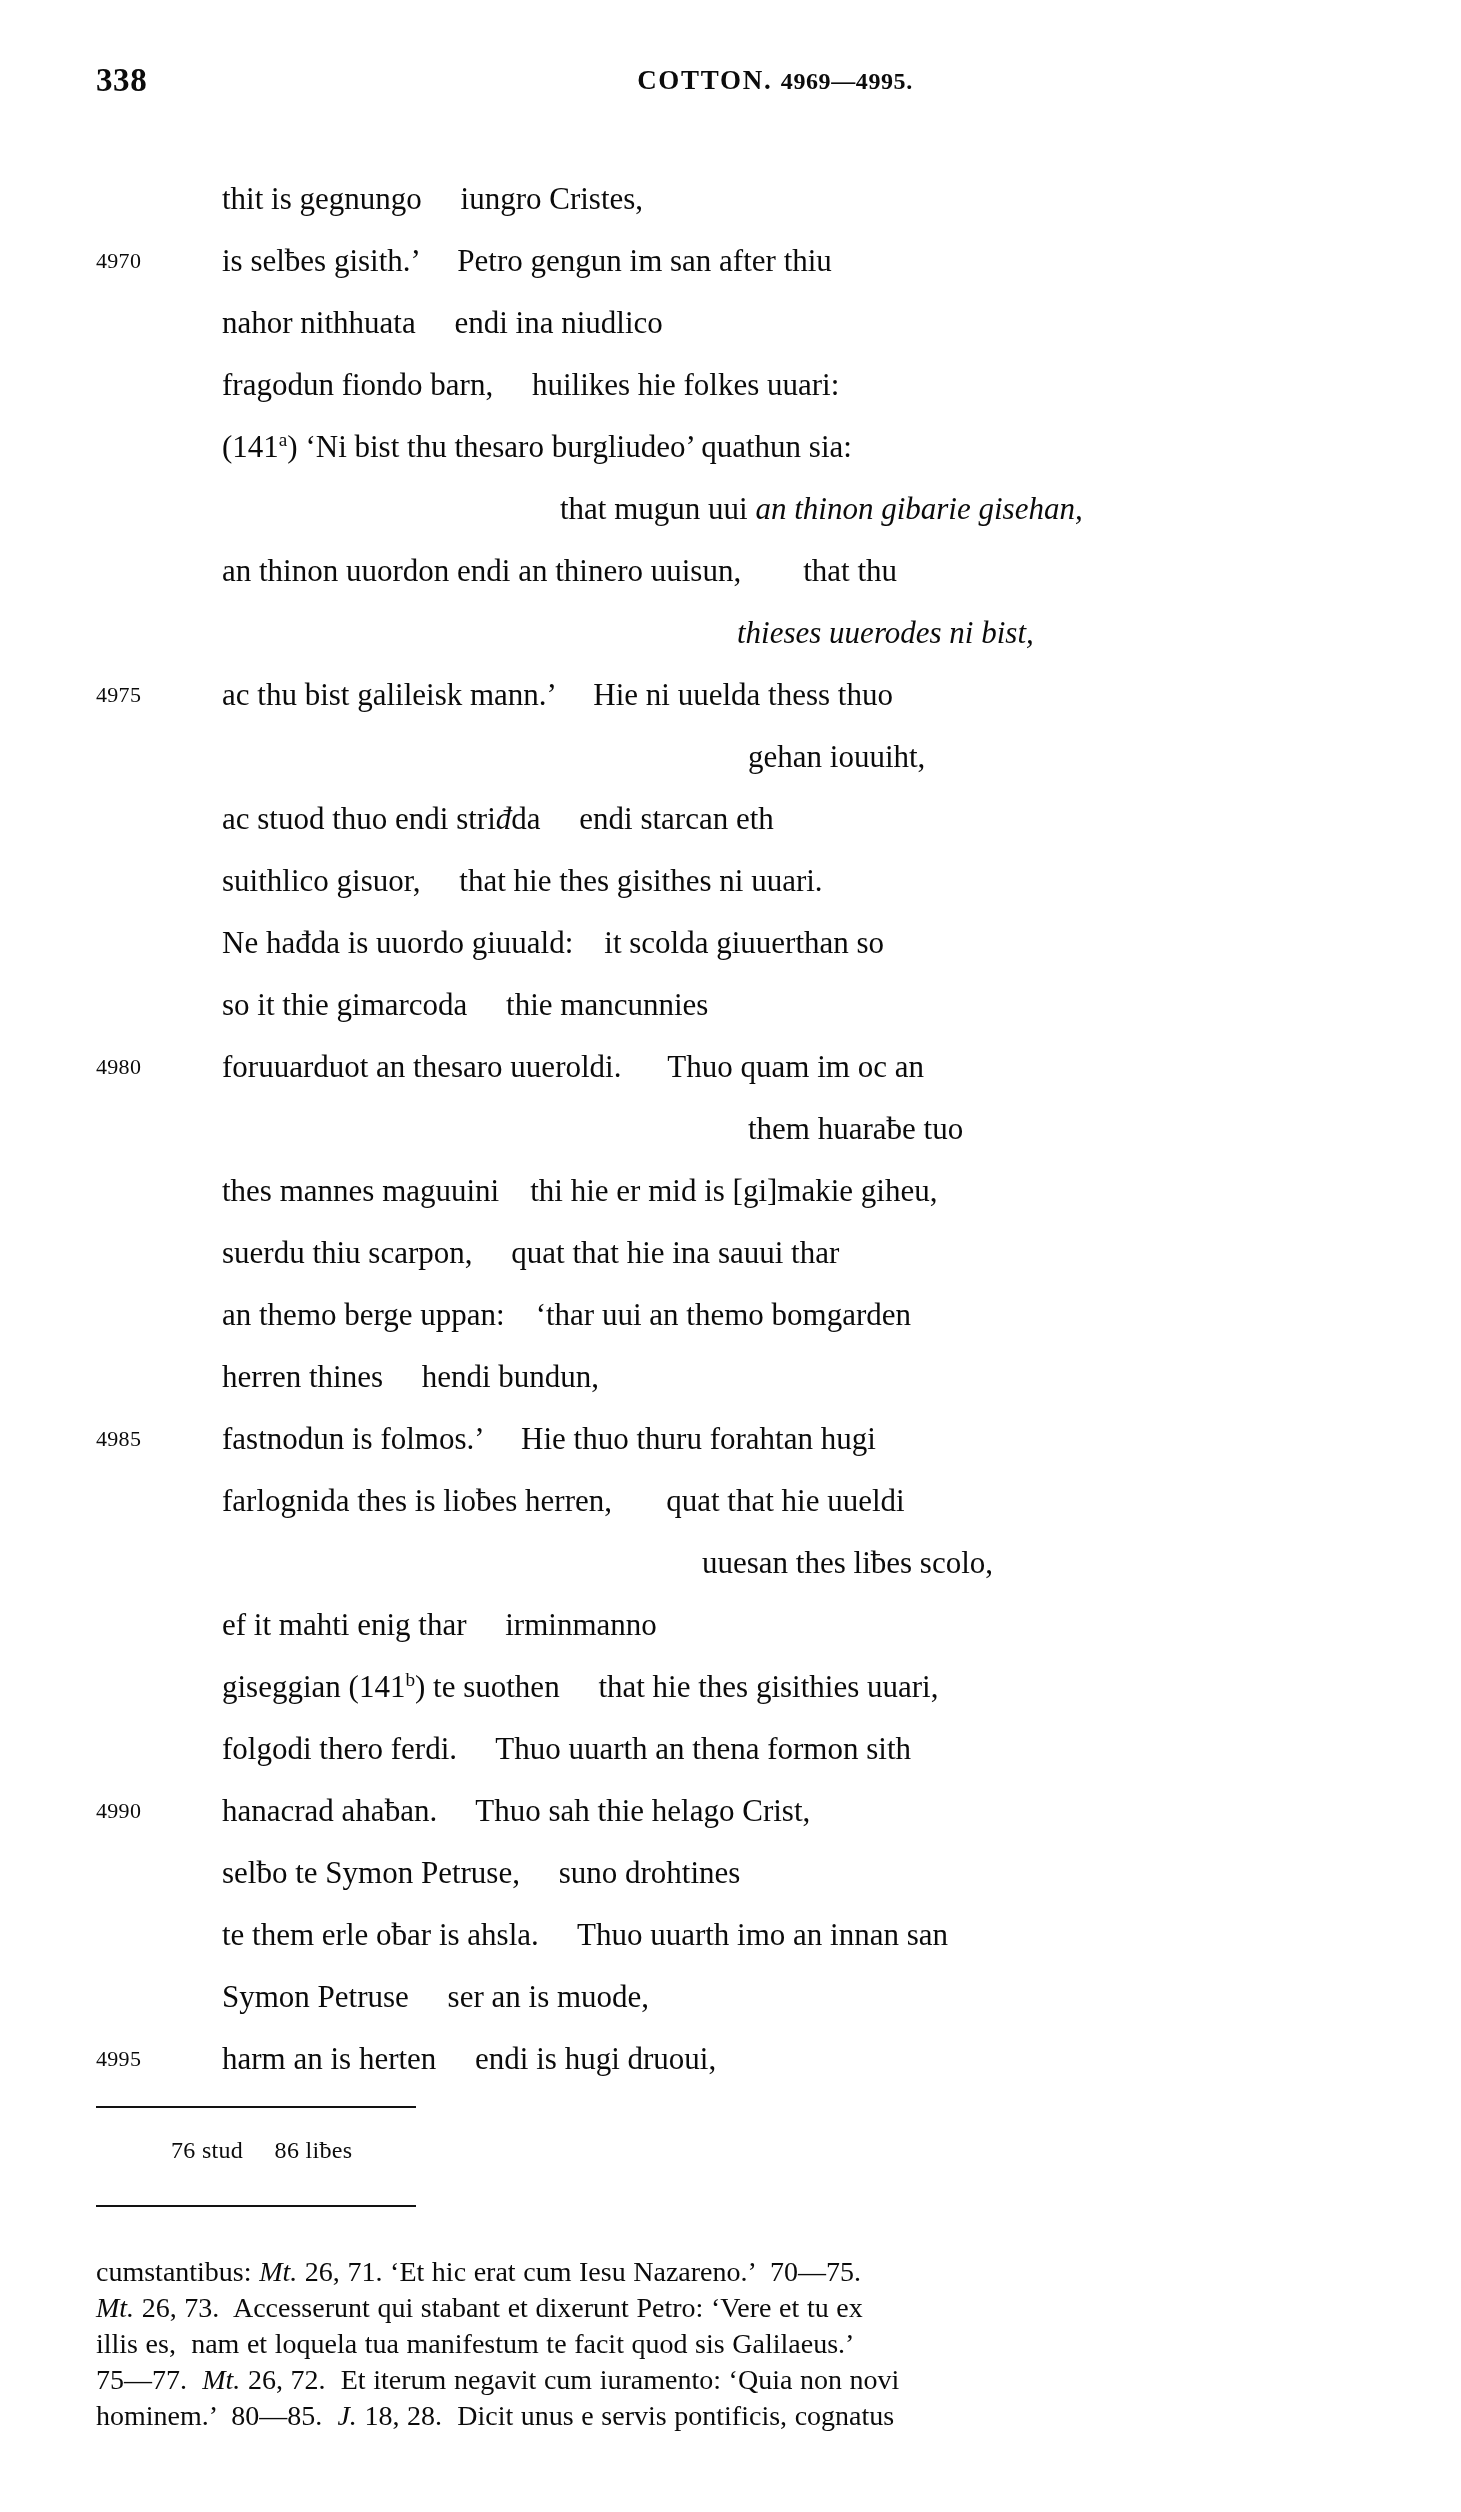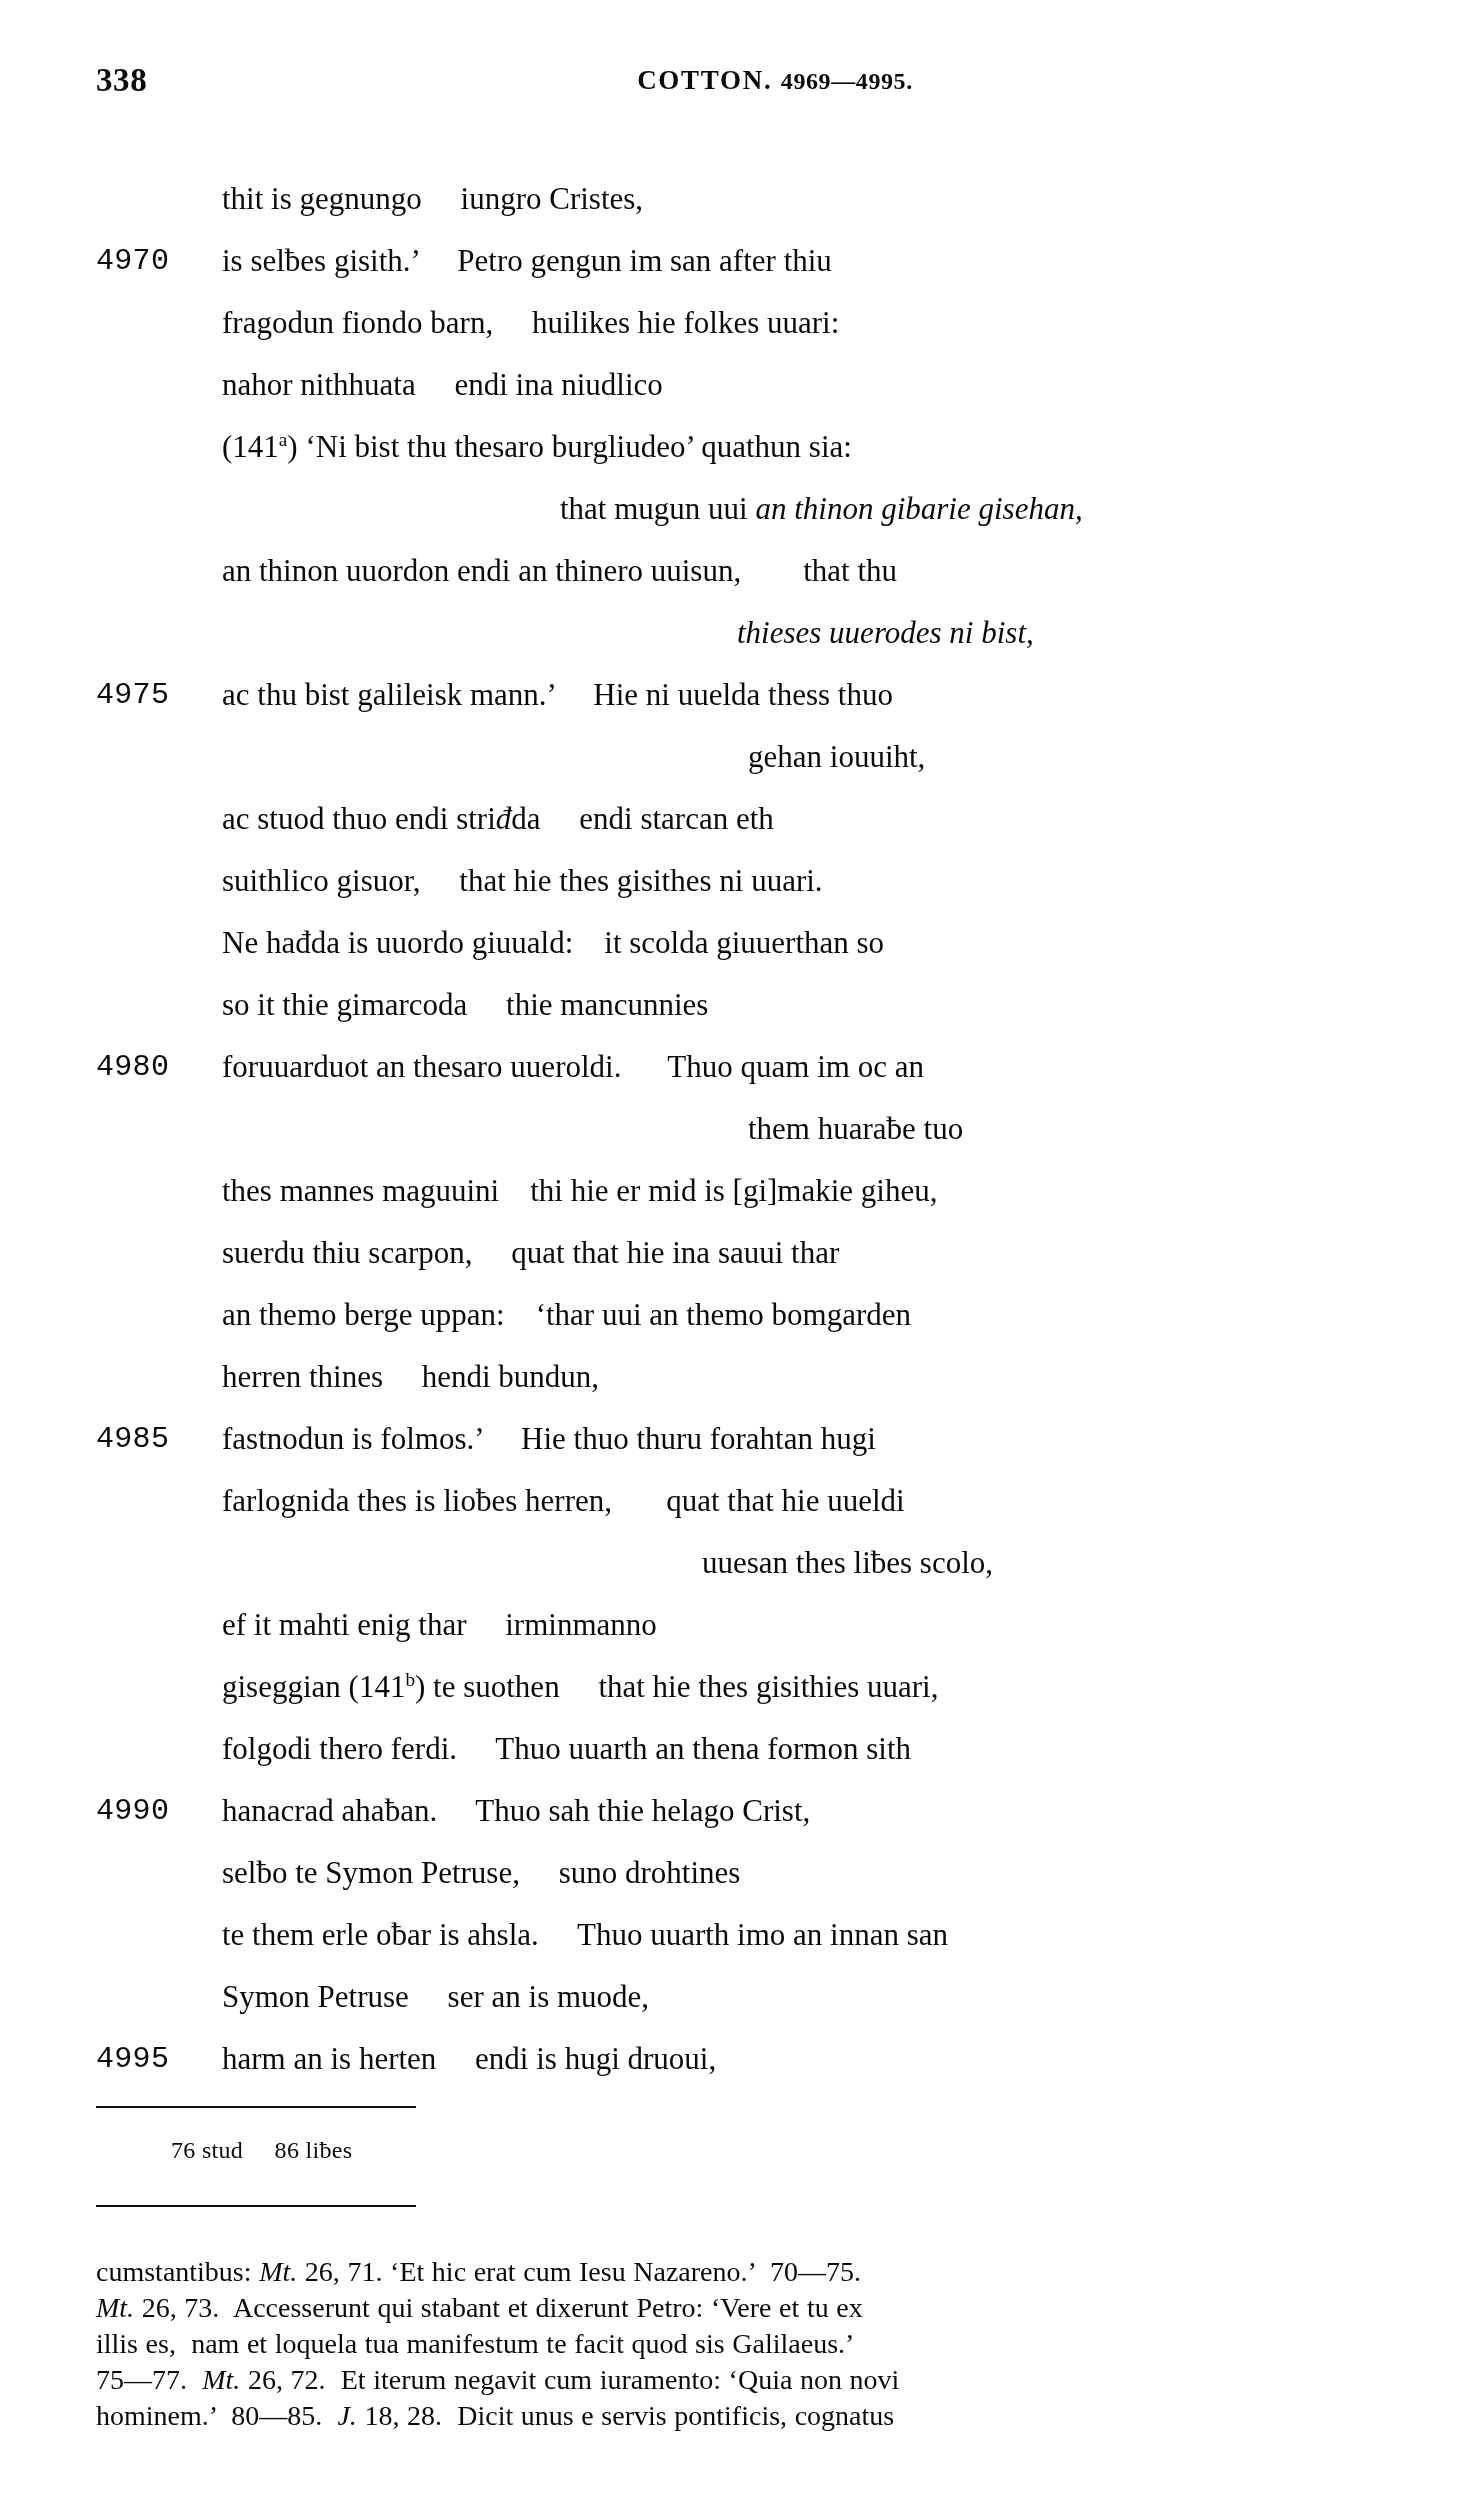--- a/index.html
+++ b/index.html
@@ -67,23 +67,22 @@
     line-height: 62px;
     font-size: 31px;
     white-space: pre;
   }
   .vnum {
     position: absolute;
     left: 96px;
     top: 0;
     width: 114px;
     text-align: left;
-    font-size: 30px;
+    font-size: 22px;
     letter-spacing: 0.3px;
-    font-family: Liberation Mono, monospace;
   }
   .vtext {
     position: absolute;
     top: 0;
     white-space: pre;
   }
   
   .ind-a  { left: 222px; }   
   .ind-b  { left: 560px; }   
   .ind-c  { left: 737px; font-style: italic; }
@@ -138,22 +137,22 @@
     <div class="folio">338</div>
     <div class="headtitle">
       <span>COTTON.</span>
       <span class="hnum">4969—4995.</span>
     </div>
   </div>
 
   <div class="verse" id="verse-body">
       <div class="vline"><span class="vnum"></span><span class="vtext ind-a"><span>thit is gegnungo     iungro Cristes,</span></span></div>
       <div class="vline"><span class="vnum">4970</span><span class="vtext ind-a"><span>is selƀes gisith.’     Petro gengun im san after thiu</span></span></div>
+      <div class="vline"><span class="vnum"></span><span class="vtext ind-a"><span>nahor nithhuata     endi ina niudlico</span></span></div>
       <div class="vline"><span class="vnum"></span><span class="vtext ind-a"><span>fragodun fiondo barn,     huilikes hie folkes uuari:</span></span></div>
-      <div class="vline"><span class="vnum"></span><span class="vtext ind-a"><span>nahor nithhuata     endi ina niudlico</span></span></div>
       <div class="vline"><span class="vnum"></span><span class="vtext ind-a"><span>(141</span><span class="sup">a</span><span>) ‘Ni bist thu thesaro burgliudeo’ quathun sia:</span></span></div>
       <div class="vline"><span class="vnum"></span><span class="vtext ind-b"><span>that mugun uui </span><span class="it">an thinon gibarie gisehan,</span></span></div>
       <div class="vline"><span class="vnum"></span><span class="vtext ind-a"><span>an thinon uuordon endi an thinero uuisun,        that thu</span></span></div>
       <div class="vline"><span class="vnum"></span><span class="vtext ind-c"><span>thieses uuerodes ni bist,</span></span></div>
       <div class="vline"><span class="vnum">4975</span><span class="vtext ind-a"><span>ac thu bist galileisk mann.’     Hie ni uuelda thess thuo</span></span></div>
       <div class="vline"><span class="vnum"></span><span class="vtext ind-f"><span>gehan iouuiht,</span></span></div>
       <div class="vline"><span class="vnum"></span><span class="vtext ind-a"><span>ac stuod thuo endi stri</span><span class="it">đ</span><span>da     endi starcan eth</span></span></div>
       <div class="vline"><span class="vnum"></span><span class="vtext ind-a"><span>suithlico gisuor,     that hie thes gisithes ni uuari.</span></span></div>
       <div class="vline"><span class="vnum"></span><span class="vtext ind-a"><span>Ne hađda is uuordo giuuald:    it scolda giuuerthan so</span></span></div>
       <div class="vline"><span class="vnum"></span><span class="vtext ind-a"><span>so it thie gimarcoda     thie mancunnies</span></span></div>

